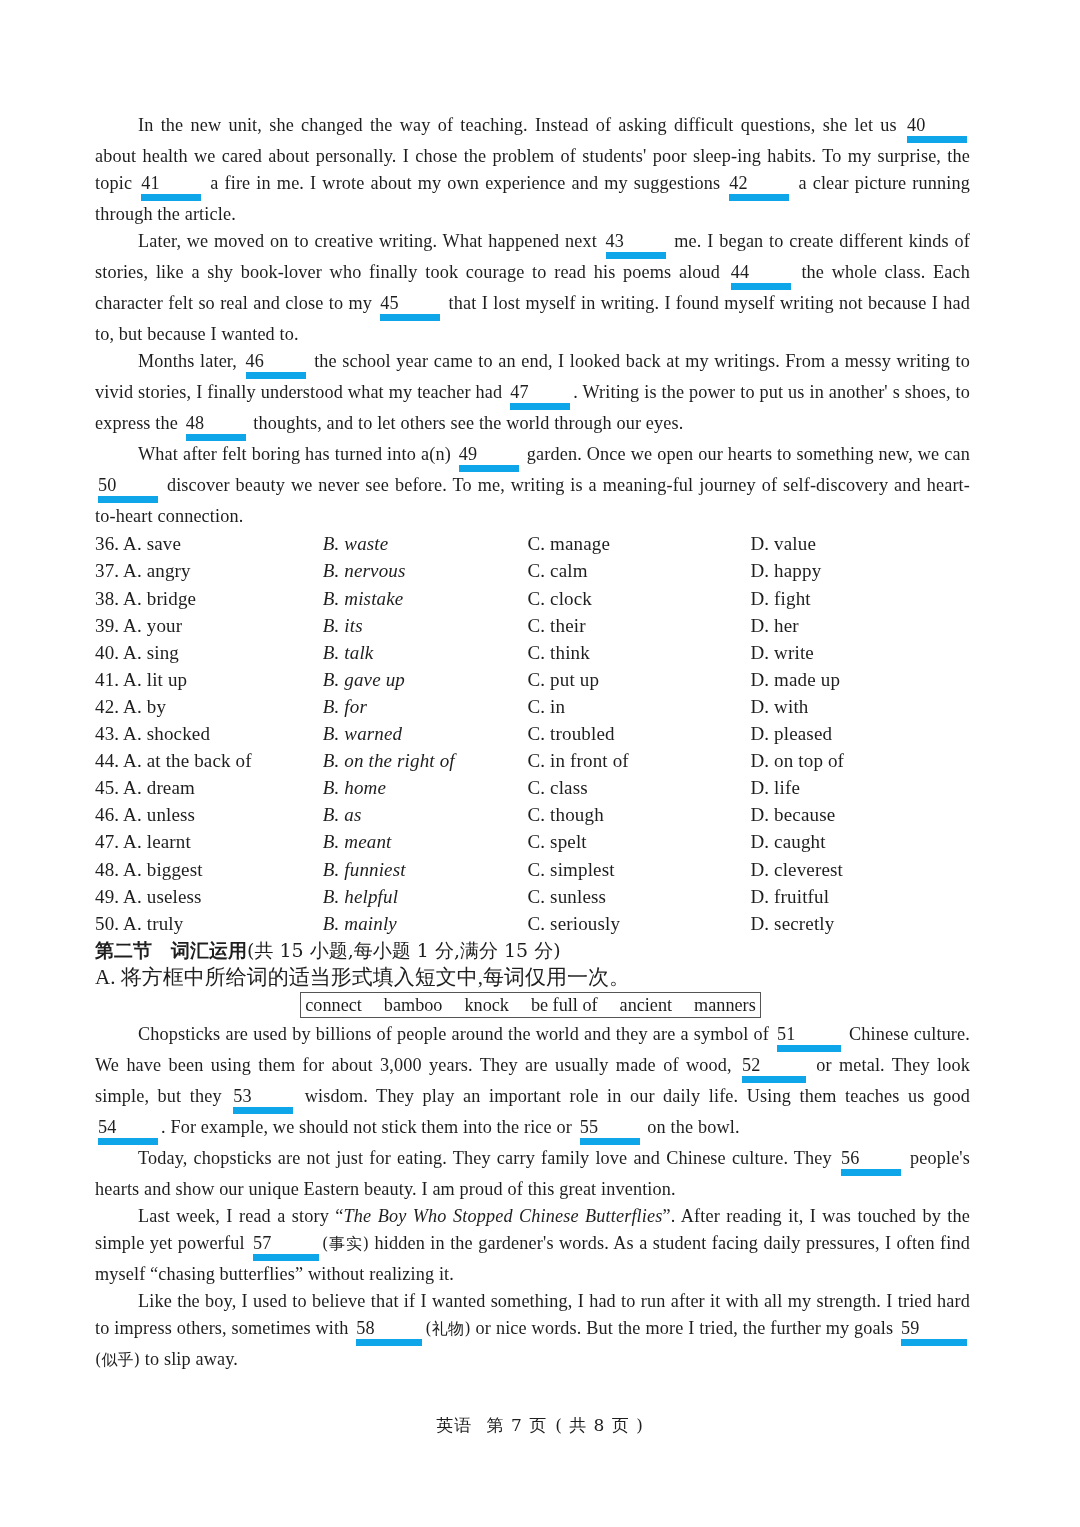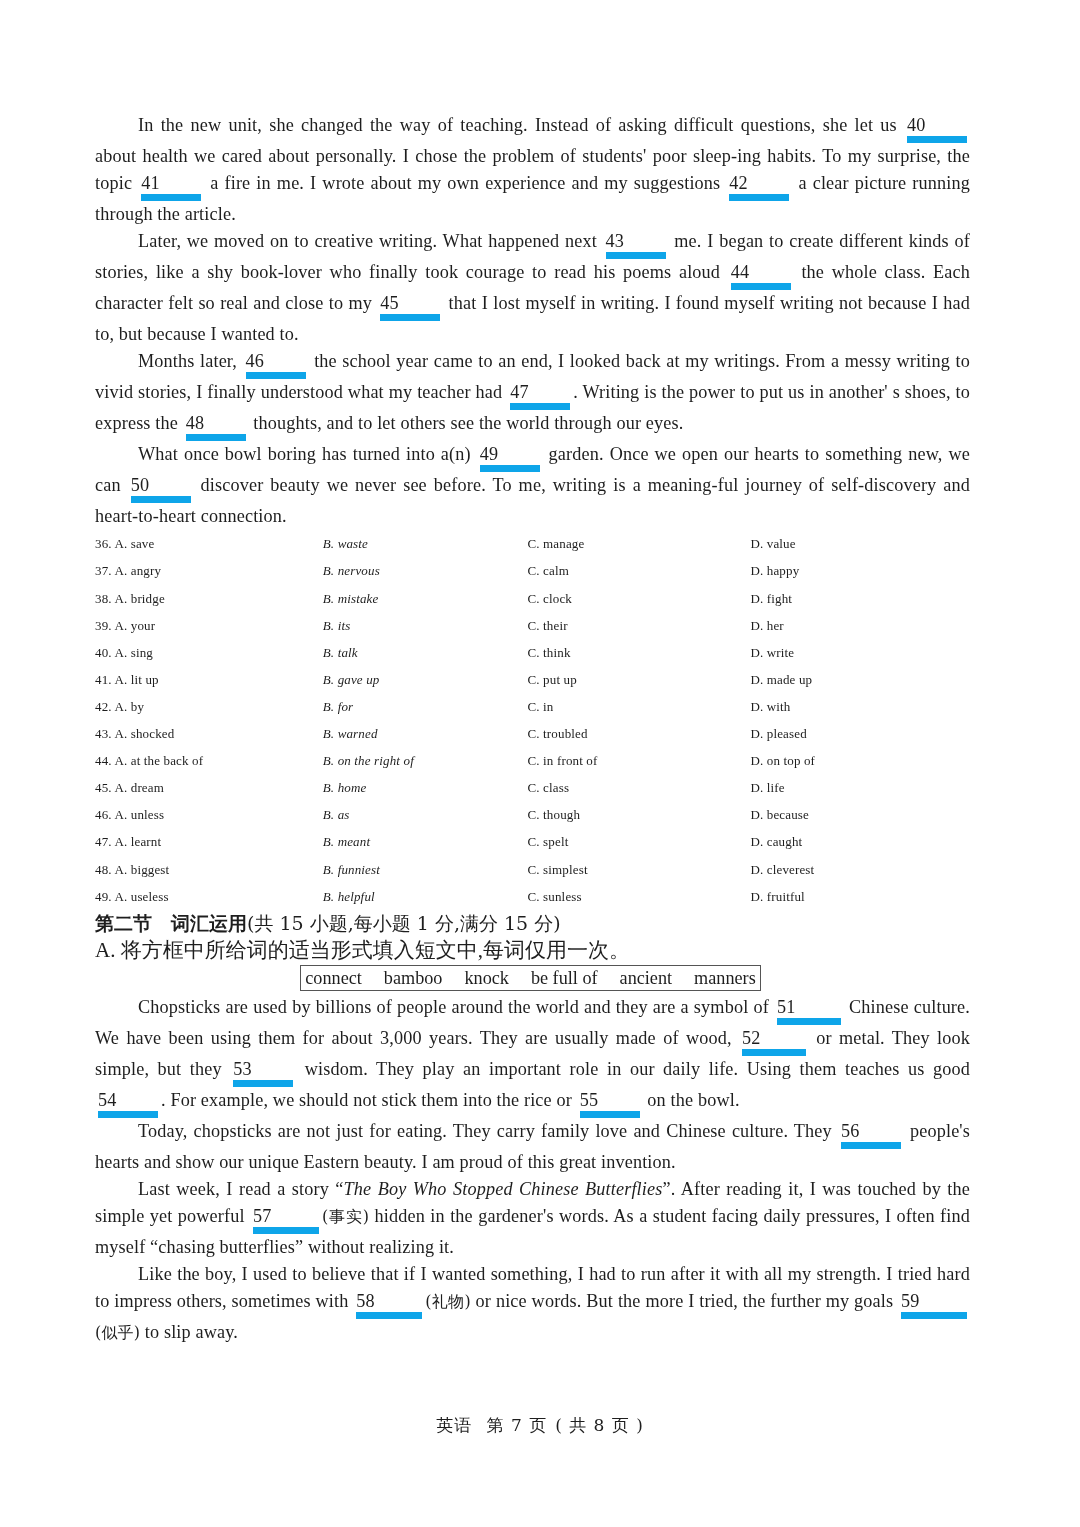--- a/index.html
+++ b/index.html
@@ -13,21 +13,21 @@
     font-size: 18.2px; line-height: 27.1px; text-align: justify;
     text-align-last: left; margin: 0; letter-spacing: 0.15px;
   }
   .para.indent { text-indent: 43px; }
   .blank {
     display: inline-block; border-bottom: 7px solid #0ea5e9; text-align: center;
     text-indent: 0; line-height: 22px; margin: 0 3px;
   }
   .w60 { width: 60px; } .w64 { width: 64px; } .w66 { width: 66px; }
   .opts { margin-top: 0; }
-  .opt-row { display: flex; font-size: 13px; line-height: 27.1px; letter-spacing: 0.15px; gap: 12px; }
+  .opt-row { display: flex; font-size: 19px; line-height: 27.1px; letter-spacing: 0.15px; gap: 12px; }
   .opt-row span { display: block; }
   .c1 { width: 225px; } .c2 { width: 201px; font-style: italic; } .c3 { width: 220px; } .c4 { width: 229px; }
   .section-title { font-family: "DejaVu Sans", sans-serif; font-size: 19px; line-height: 27px; font-weight: bold; }
   .section-title .normal { font-weight: normal; font-family: "DejaVu Serif", serif; }
   .instr { font-family: Liberation Serif, serif; font-size: 21px; line-height: 27px; }
   .wordbox-wrap { text-align: center; line-height: 30px; }
   .wordbox {
     display: inline-block; border: 1.5px solid #555; padding: 0 2px; font-size: 18.2px; line-height: 24px;
     margin-left: -4px;
   }
@@ -46,21 +46,21 @@
 <body>
 
 <div class="page">
 
   <p class="para indent"><span>In the new unit, she changed the way of teaching. Instead of asking difficult questions, she let us </span><span class="blank w60">40</span><span> about health we cared about personally. I chose the problem of students' poor sleep-ing habits. To my surprise, the topic </span><span class="blank w60">41</span><span> a fire in me. I wrote about my own experience and my suggestions </span><span class="blank w60">42</span><span> a clear picture running through the article.</span></p>
 
   <p class="para indent"><span>Later, we moved on to creative writing. What happened next </span><span class="blank w60">43</span><span> me. I began to create different kinds of stories, like a shy book-lover who finally took courage to read his poems aloud </span><span class="blank w60">44</span><span> the whole class. Each character felt so real and close to my </span><span class="blank w60">45</span><span> that I lost myself in writing. I found myself writing not because I had to, but because I wanted to.</span></p>
 
   <p class="para indent"><span>Months later, </span><span class="blank w60">46</span><span> the school year came to an end, I looked back at my writings. From a messy writing to vivid stories, I finally understood what my teacher had </span><span class="blank w60">47</span><span>. Writing is the power to put us in another' s shoes, to express the </span><span class="blank w60">48</span><span> thoughts, and to let others see the world through our eyes.</span></p>
 
-  <p class="para indent"><span>What once bowl boring has turned into a(n) </span><span class="blank w60">49</span><span> garden. Once we open our hearts to something new, we can </span><span class="blank w60">50</span><span> discover beauty we never see before. To me, writing is a meaning-ful journey of self-discovery and heart-to-heart connection.</span></p>
+  <p class="para indent"><span>What after felt boring has turned into a(n) </span><span class="blank w60">49</span><span> garden. Once we open our hearts to something new, we can </span><span class="blank w60">50</span><span> discover beauty we never see before. To me, writing is a meaning-ful journey of self-discovery and heart-to-heart connection.</span></p>
 
   <div class="opts">
     <div class="opt-row">
         <span class="c1"><span style="display:inline">36.</span> <span style="display:inline">A. save</span></span>
         <span class="c2">B. waste</span>
         <span class="c3">C. manage</span>
         <span class="c4">D. value</span>
       </div>
     <div class="opt-row">
         <span class="c1"><span style="display:inline">37.</span> <span style="display:inline">A. angry</span></span>
@@ -133,20 +133,26 @@
         <span class="c2">B. funniest</span>
         <span class="c3">C. simplest</span>
         <span class="c4">D. cleverest</span>
       </div>
     <div class="opt-row">
         <span class="c1"><span style="display:inline">49.</span> <span style="display:inline">A. useless</span></span>
         <span class="c2">B. helpful</span>
         <span class="c3">C. sunless</span>
         <span class="c4">D. fruitful</span>
       </div>
+    <div class="opt-row">
+        <span class="c1"><span style="display:inline">50.</span> <span style="display:inline">A. truly</span></span>
+        <span class="c2">B. mainly</span>
+        <span class="c3">C. seriously</span>
+        <span class="c4">D. secretly</span>
+      </div>
   </div>
 
   <div class="section-title"><span>第二节　词汇运用</span><span class="normal">(共 15 小题,每小题 1 分,满分 15 分)</span></div>
   <div class="instr">A. 将方框中所给词的适当形式填入短文中,每词仅用一次。</div>
 
   <div class="wordbox-wrap">
     <div class="wordbox"><span>connect</span><span>bamboo</span><span>knock</span><span>be full of</span><span>ancient</span><span>manners</span></div>
   </div>
 
   <p class="para indent"><span>Chopsticks are used by billions of people around the world and they are a symbol of </span><span class="blank w64">51</span><span> Chinese culture. We have been using them for about 3,000 years. They are usually made of wood, </span><span class="blank w64">52</span><span> or metal. They look simple, but they </span><span class="blank w60">53</span><span> wisdom. They play an important role in our daily life. Using them teaches us good </span><span class="blank w60">54</span><span>. For example, we should not stick them into the rice or </span><span class="blank w60">55</span><span> on the bowl.</span></p>

